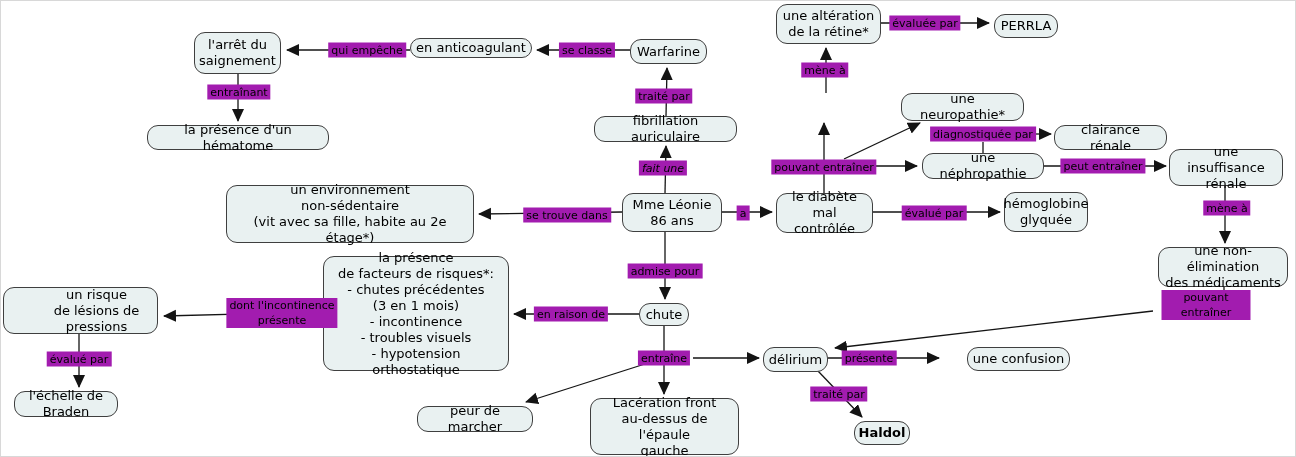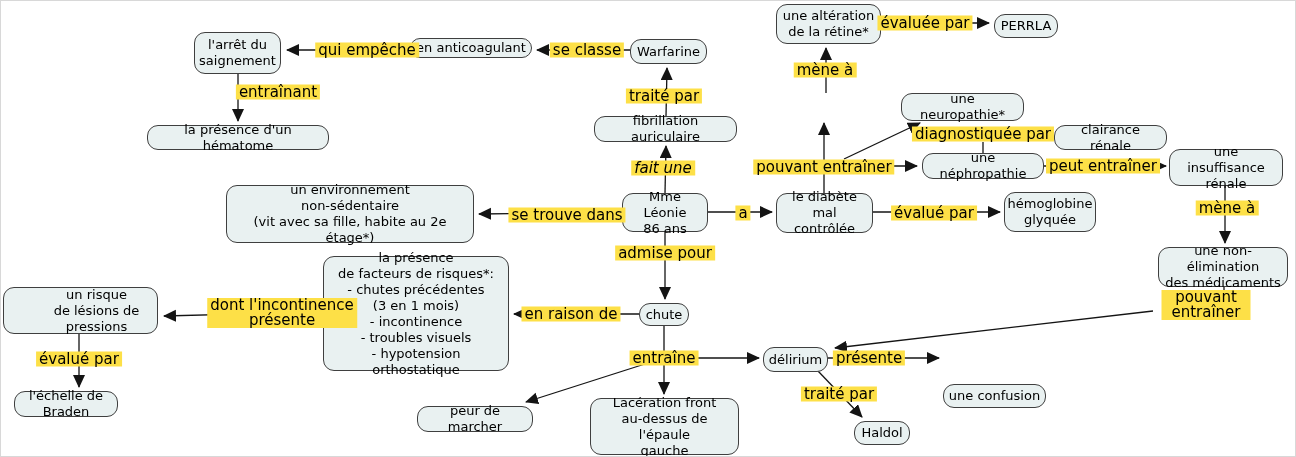--- a/index.html
+++ b/index.html
@@ -22,23 +22,23 @@
     border-radius:11px;
     display:flex;align-items:center;justify-content:center;
     text-align:center;
     font-size:13px;line-height:16px;
     white-space:pre-line;
     padding:1px 4px;
   }
   .elabel{
     position:absolute;
     transform:translate(-50%,-50%);
-    background:#fde047;
+    background:#a21caf;
     padding:0 3px;
-    font-size:15px;line-height:15px;
+    font-size:11px;line-height:15px;
     white-space:pre-line;
     text-align:center;
   }
 </style>
 </head>
 <body>
 
 <div class="stage">
 
   <svg class="edges" viewBox="0 0 1296 457">
@@ -78,28 +78,28 @@
       <line x1="817" y1="370" x2="861" y2="416" marker-end="url(#arrow)"></line>
     </g>
   </svg>
 
   <div class="node" style="left:193px;top:31px;width:87px;height:42px;">l'arrêt du
 saignement</div>
   <div class="node" style="left:146px;top:124px;width:182px;height:25px;">la présence d'un hématome</div>
   <div class="node" style="left:409px;top:37px;width:122px;height:20px;">en anticoagulant</div>
   <div class="node" style="left:629px;top:38px;width:77px;height:25px;">Warfarine</div>
   <div class="node" style="left:593px;top:115px;width:143px;height:26px;">fibrillation auriculaire</div>
-  <div class="node" style="left:621px;top:192px;width:86px;height:39px;">Mme Léonie
+  <div class="node" style="left:621px;top:192px;width:100px;height:39px;">Mme Léonie
 86 ans</div>
   <div class="node" style="left:225px;top:184px;width:248px;height:58px;">un environnement
 non-sédentaire
 (vit avec sa fille, habite au 2e étage*)</div>
   <div class="node" style="left:775px;top:192px;width:97px;height:40px;">le diabète
 mal contrôlée</div>
-  <div class="node" style="left:1003px;top:191px;width:92px;height:40px;">hémoglobine
+  <div class="node" style="left:1003px;top:191px;width:84px;height:40px;">hémoglobine
 glyquée</div>
   <div class="node" style="left:775px;top:3px;width:105px;height:40px;">une altération
 de la rétine*</div>
   <div class="node" style="left:993px;top:13px;width:64px;height:24px;">PERRLA</div>
   <div class="node" style="left:900px;top:92px;width:123px;height:28px;">une neuropathie*</div>
   <div class="node" style="left:1053px;top:124px;width:113px;height:25px;border-radius:11px;">clairance rénale</div>
   <div class="node" style="left:921px;top:152px;width:122px;height:26px;">une néphropathie</div>
   <div class="node" style="left:1168px;top:148px;width:114px;height:37px;">une insuffisance
 rénale</div>
   <div class="node" style="left:1157px;top:246px;width:130px;height:40px;">une non-élimination
@@ -113,31 +113,31 @@
 - hypotension orthostatique</div>
   <div class="node" style="left:2px;top:286px;width:155px;height:47px;padding-left:36px;">un risque
 de lésions de pressions</div>
   <div class="node" style="left:13px;top:390px;width:104px;height:26px;">l'échelle de Braden</div>
   <div class="node" style="left:638px;top:302px;width:50px;height:23px;">chute</div>
   <div class="node" style="left:416px;top:405px;width:116px;height:26px;">peur de marcher</div>
   <div class="node" style="left:589px;top:397px;width:149px;height:57px;">Lacération front
 au-dessus de l'épaule
 gauche</div>
   <div class="node" style="left:762px;top:346px;width:65px;height:25px;">délirium</div>
-  <div class="node" style="left:942px;top:346px;width:103px;height:24px;margin-top:37px;">une confusion</div>
-  <div class="node" style="left:853px;top:420px;width:56px;height:24px;">Haldol</div>
+  <div class="node" style="left:966px;top:346px;width:103px;height:24px;">une confusion</div>
+  <div class="node" style="left:853px;top:420px;width:56px;height:24px;font-weight:bold;">Haldol</div>
 
   <div class="elabel" style="left:351px;top:49px;margin-left:15px;">qui empêche</div>
-  <div class="elabel" style="left:238px;top:91px;margin-left:39px;">entraînant</div>
+  <div class="elabel" style="left:238px;top:91px;">entraînant</div>
   <div class="elabel" style="left:586px;top:49px;">se classe</div>
   <div class="elabel" style="left:663px;top:95px;">traité par</div>
   <div class="elabel" style="left:662px;top:167px;font-style:italic;">fait une</div>
   <div class="elabel" style="left:566px;top:214px;">se trouve dans</div>
   <div class="elabel" style="left:742px;top:212px;">a</div>
-  <div class="elabel" style="left:664px;top:252px;text-align:center;">admise pour</div>
+  <div class="elabel" style="left:664px;top:270px;text-align:center;">admise pour</div>
   <div class="elabel" style="left:823px;top:166px;">pouvant entraîner</div>
   <div class="elabel" style="left:824px;top:69px;">mène à</div>
   <div class="elabel" style="left:924px;top:22px;">évaluée par</div>
   <div class="elabel" style="left:982px;top:133px;">diagnostiquée par</div>
   <div class="elabel" style="left:1102px;top:165px;">peut entraîner</div>
   <div class="elabel" style="left:933px;top:212px;">évalué par</div>
   <div class="elabel" style="left:1226px;top:207px;">mène à</div>
   <div class="elabel" style="left:1205px;top:304px;">pouvant entraîner</div>
   <div class="elabel" style="left:570px;top:313px;">en raison de</div>
   <div class="elabel" style="left:243px;top:312px;margin-left:38px;">dont l'incontinence

